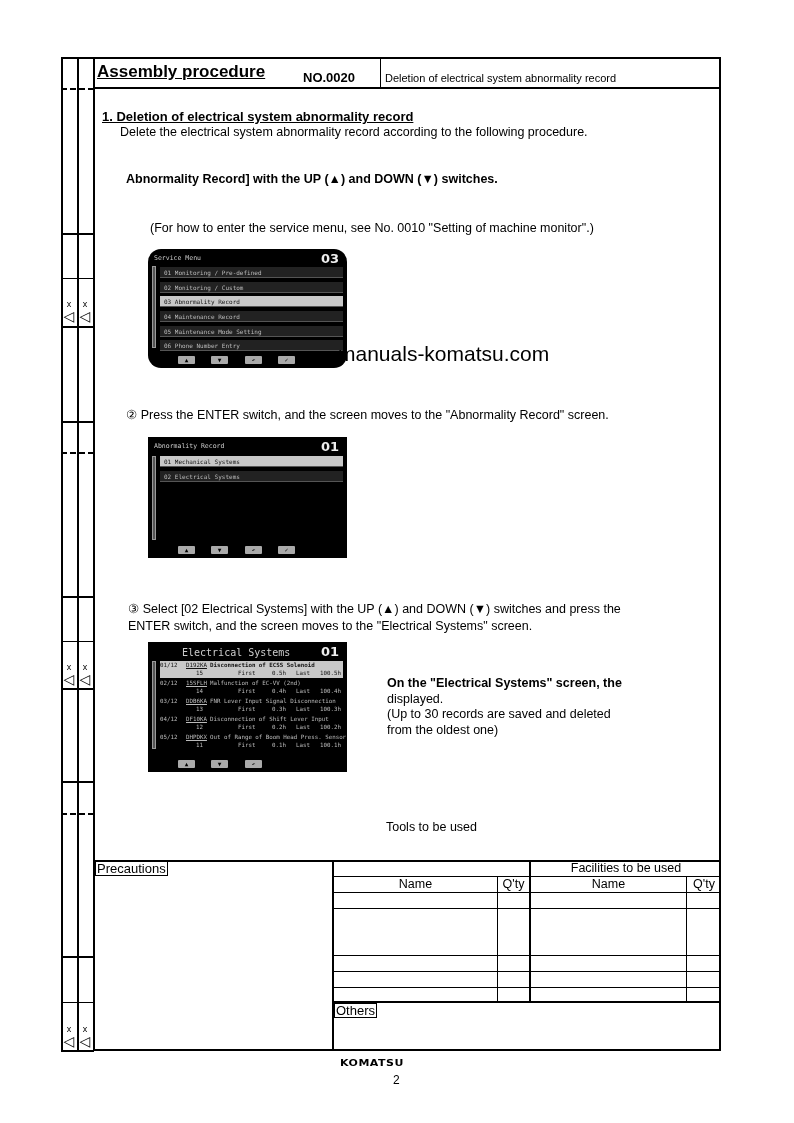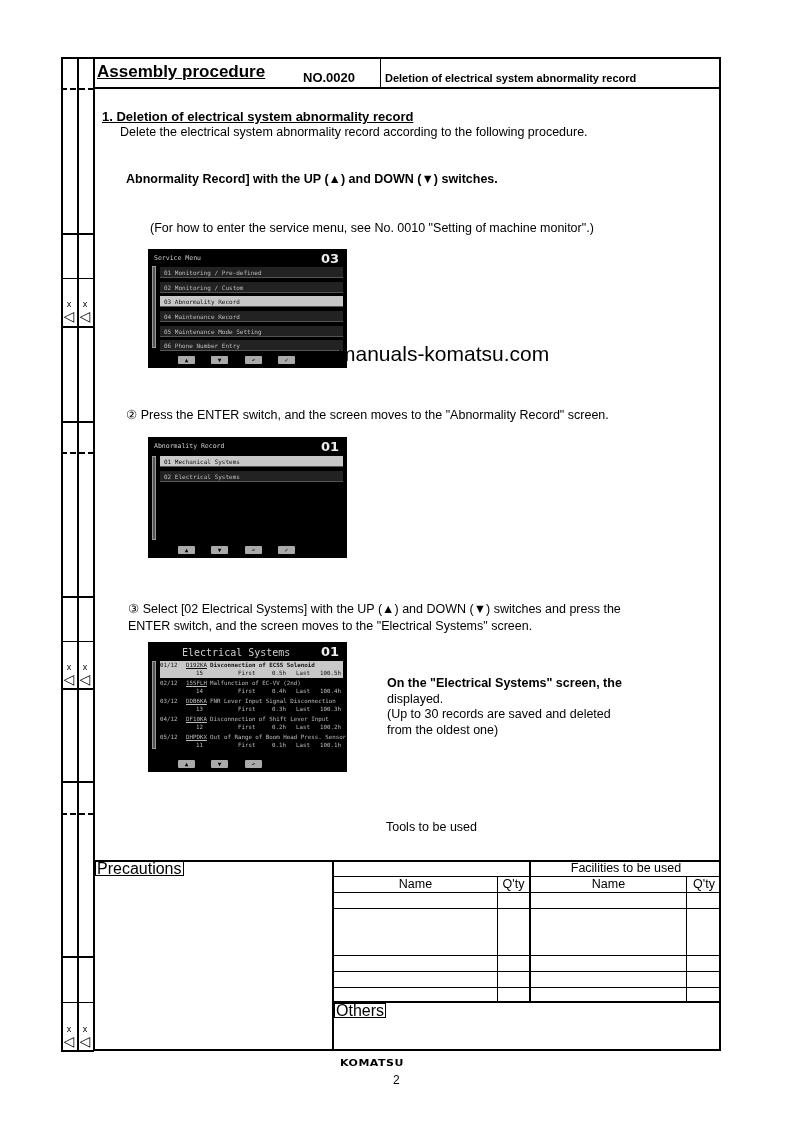--- a/index.html
+++ b/index.html
@@ -7,21 +7,21 @@
   .vline { position:absolute; width:2px; background:#000; }
   .hline { position:absolute; height:2px; background:#000; }
   .thin { height:1px; }
   .dash { position:absolute; height:0; border-top:2px dashed #000; }
   .rev { position:absolute; font-size:9px; line-height:9px; text-align:center; width:14px; }
   .rev .tri { font-size:14px; line-height:14px; display:block; }
   
   .frame { position:absolute; left:93px; top:57px; width:628px; height:994px; border:2px solid #000; box-sizing:border-box; }
   .hdr-title { position:absolute; left:97px; top:62px; font-size:17px; font-weight:bold; text-decoration:underline; }
   .hdr-no { position:absolute; left:303px; top:70px; font-size:13px; font-weight:bold; }
-  .hdr-desc { position:absolute; left:385px; top:72px; font-size:11px; font-weight:bold; }
+  .hdr-desc { position:absolute; left:385px; top:72px; font-size:11px; font-weight:normal; }
   .sec-title { position:absolute; left:102px; top:109px; font-size:13px; font-weight:bold; text-decoration:underline; }
   .sec-desc { position:absolute; left:120px; top:125px; font-size:12.5px; }
   .step { position:absolute; font-size:12.5px; line-height:17px; }
   .note { position:absolute; font-size:12.5px; }
   .watermark { position:absolute; left:338px; top:342px; font-size:21px; color:#000; }
   
   .screen { position:absolute; background:#000; color:#ddd; font-family:"DejaVu Sans Mono", monospace; overflow:hidden; }
   .scr-title { position:absolute; left:6px; top:5px; font-size:6.5px; color:#ccc; }
   .scr-num { position:absolute; right:8px; top:2px; font-size:13px; font-weight:bold; color:#eee; font-family:"DejaVu Sans", sans-serif; }
   .scr-scroll { position:absolute; left:4px; width:4px; background:#555; border:1px solid #999; box-sizing:border-box; }
@@ -29,21 +29,21 @@
   .scr-row.sel { background:#c8c8c8; color:#111; }
   .scr-btns { position:absolute; bottom:3px; left:0; right:0; height:9px; }
   .scr-btn { position:absolute; width:17px; height:8px; background:#aaa; border-radius:1px; font-size:6px; line-height:8px; text-align:center; color:#000; }
   .elec-row { position:absolute; left:12px; right:4px; height:17px; font-size:5.8px; color:#bbb; line-height:8px; box-sizing:border-box; white-space:nowrap; }
   .elec-row.sel { background:#c8c8c8; color:#111; }
   .elec-row .l1, .elec-row .l2 { position:absolute; left:0; right:0; height:8px; }
   .elec-row .l1 { top:0; } .elec-row .l2 { top:8px; }
   .elec-row span { position:absolute; }
   .side-note { position:absolute; left:387px; top:676px; font-size:12.5px; line-height:15.5px; }
   
-  .cell-label { position:absolute; font-size:16px; background:#fff; border:1.5px solid #000; padding:0 1px; line-height:13px; }
+  .cell-label { position:absolute; font-size:13px; background:#fff; border:1.5px solid #000; padding:0 1px; line-height:13px; }
   .tbl-text { position:absolute; font-size:12.5px; text-align:center; }
   .logo { position:absolute; left:340px; top:1057px; font-size:11px; font-weight:900; letter-spacing:0.5px; font-family:"DejaVu Sans", sans-serif; transform:scaleY(0.8); }
   .pagenum { position:absolute; left:393px; top:1073px; font-size:12px; }
 </style>
 </head>
 <body>
 
 <div>
 
   <div class="vline" style="left:61px;top:57px;height:994px;"></div>
@@ -86,21 +86,21 @@
 <div class="hdr-desc">Deletion of electrical system abnormality record</div>
 
 <div class="sec-title">1. Deletion of electrical system abnormality record</div>
 <div class="sec-desc">Delete the electrical system abnormality record according to the following procedure.</div>
 
 <div class="step" style="left:126px;top:171px;">
   <div style="font-weight:bold;">Abnormality Record] with the UP (▲) and DOWN (▼) switches.</div>
 </div>
 <div class="note" style="left:150px;top:221px;">(For how to enter the service menu, see No. 0010 "Setting of machine monitor".)</div>
 
-<div class="screen" style="left:148px;top:249px;width:199px;height:119px;">
+<div class="screen" style="left:148px;top:249px;width:199px;height:119px;border-radius:13px;">
   <div class="scr-title">Service Menu</div>
   <div class="scr-num">03</div>
   <div class="scr-scroll" style="top:17px;height:82px;"></div>
   <div class="scr-row" style="top:18px;">01  Monitoring / Pre-defined</div>
   <div class="scr-row" style="top:33px;">02  Monitoring / Custom</div>
   <div class="scr-row sel" style="top:47px;">03  Abnormality Record</div>
   <div class="scr-row" style="top:62px;">04  Maintenance Record</div>
   <div class="scr-row" style="top:77px;">05  Maintenance Mode Setting</div>
   <div class="scr-row" style="top:91px;">06  Phone Number Entry</div>
   <div class="scr-btns">

